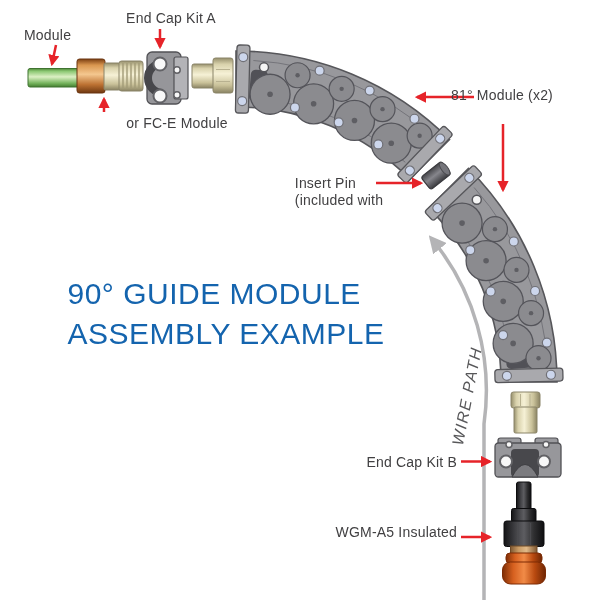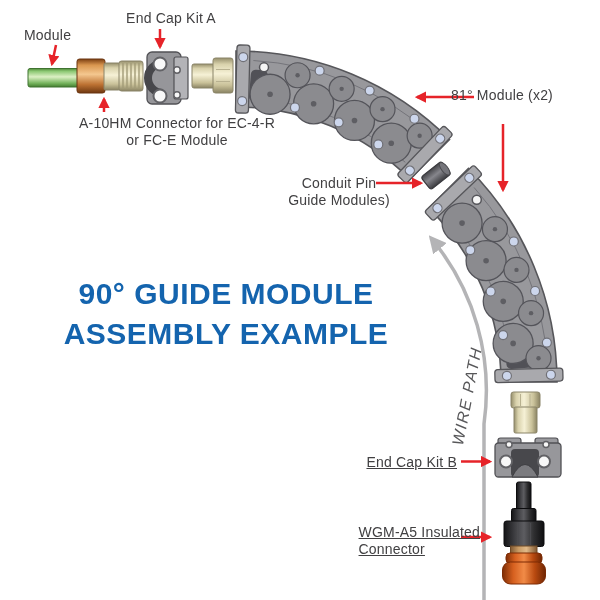--- a/index.html
+++ b/index.html
@@ -1,24 +1,24 @@
 <!DOCTYPE html>
 <html style="--title-blue: #1464ae; --label-text: #414042; --arrow-red: #e62329; --wire-path-line: #b4b4b6; --wire-path-text: #58585a; --module-body: #98989c; --module-outline: #56565a; --module-plate: #a9a9ad; --module-roller: #8b8b8f; --module-roller-edge: #54545a; --module-hole: #ccd6ec; --conduit-green: #8cc873; --connector-copper: #d9964f; --connector-ivory: #e9e3c0; --insulator-orange: #d6601f; --connector-black: #2a2a2c;"><head>
 <meta charset="utf-8">
 <style>
   html,body{margin:0;padding:0;background:#fff;}
   .canvas{position:relative;width:600px;height:600px;background:#fff;overflow:hidden;
           font-family:"Liberation Sans",sans-serif;}
   .canvas svg{position:absolute;left:0;top:0;}
   .lbl{position:absolute;font-size:14px;line-height:17px;color:var(--label-text,#414042);
        letter-spacing:.2px;white-space:nowrap;}
-  .center{transform:translateX(-50%);text-align:center;}
-  .right{transform:translateX(-100%);text-align:left;text-decoration:underline;}
-  .title{position:absolute;transform:translateX(-50%);text-align:center;
-         color:var(--title-blue,#1464ae);font-weight:bold;font-size:30px;line-height:40px;
+  .center{transform:translateX(-50%);}
+  .right{transform:translateX(-100%);text-align:center;}
+  .title{position:absolute;transform:translateX(-50%);text-align:left;
+         color:var(--title-blue,#1464ae);font-weight:normal;font-size:30px;line-height:40px;
          letter-spacing:.5px;white-space:nowrap;}
   .wirepath{transform:translate(-50%,-50%) rotate(-79deg);font-style:italic;font-size:16px;
             letter-spacing:1.5px;color:var(--wire-path-text,#58585a);}
 </style>
 </head>
 <body>
 
 <div class="canvas">
   <svg id="diagram" width="600" height="600" viewBox="0 0 600 600">
       <defs>
@@ -226,39 +226,37 @@
         <path d="M461,461.5 L490,461.5" fill="none" stroke="#e62329" stroke-width="2.5" marker-end="url(#mRed)"></path>
         <path d="M461,537 L490,537" fill="none" stroke="#e62329" stroke-width="2.5" marker-end="url(#mRed)"></path>
       </g>
     </svg>
 
   <div class="lbl" style="left:24px;top:27px">Module</div>
 
   <div class="lbl center" style="left:171px;top:10px">End Cap Kit A</div>
 
   <div class="lbl center" style="left:177px;top:115px">
-    <div>A-10HM Connector for EC-4-R</div>
     <div>or FC-E Module</div>
   </div>
 
   <div class="lbl center" style="left:502px;top:87px">
     <div>81° Module (x2)</div>
   </div>
 
   <div class="lbl center" style="left:339px;top:175px">
-    <div>Conduit Pin</div>
-    <div>Guide Modules)</div>
+    <div>Insert Pin</div>
+    <div>(included with</div>
   </div>
 
   <div class="title" style="left:226px;top:274px">
     <div>90° GUIDE MODULE</div>
     <div>ASSEMBLY EXAMPLE</div>
   </div>
 
   <div class="lbl wirepath" style="left:467px;top:396px">WIRE PATH</div>
 
   <div class="lbl right" style="left:457px;top:454px">End Cap Kit B</div>
 
-  <div class="lbl right" style="left:480px;top:524px">
+  <div class="lbl right" style="left:457px;top:524px">
     <div>WGM-A5 Insulated</div>
-    <div>Connector</div>
   </div>
 </div>
 
 </body></html>

